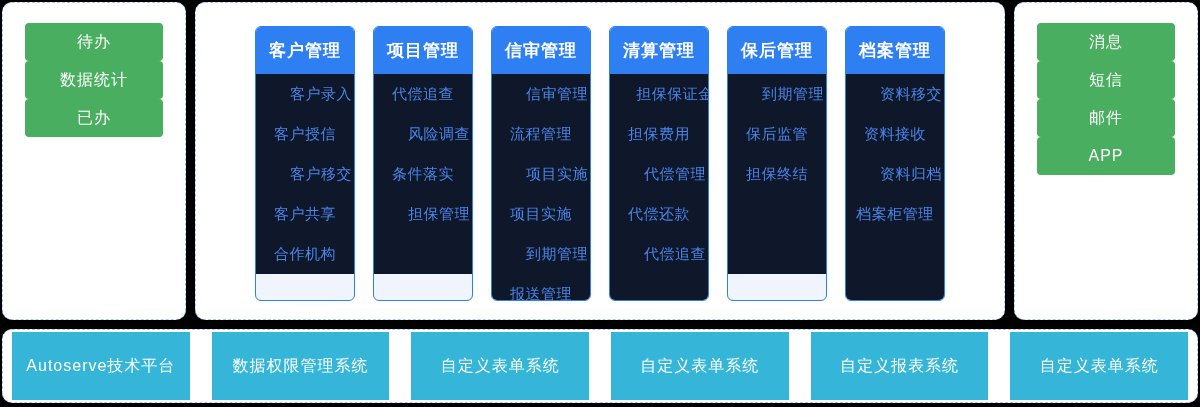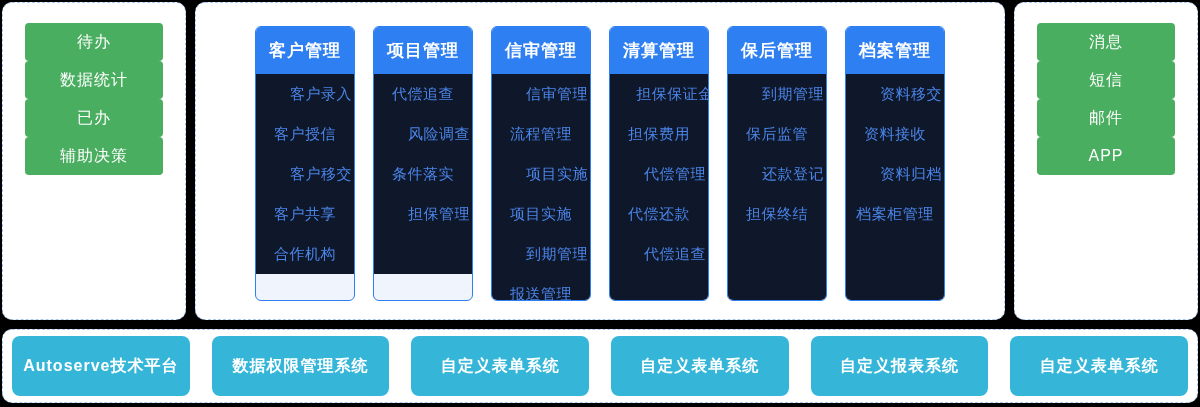--- a/index.html
+++ b/index.html
@@ -89,43 +89,41 @@
   .bottom-panel {
     margin-top: 9px;
     height: 74px;
     display: flex;
     align-items: center;
     gap: 22px;
     padding: 0 9px;
   }
   .cyan-btn {
     flex: 1 1 0;
-    height: 60px;
+    height: 68px;
     background: #35b6d9;
-    border-radius: 8px;
+    border-radius: 0;
     color: #ffffff;
     font-size: 16px;
     display: flex;
     align-items: center;
     justify-content: center;
     letter-spacing: 1px;
     white-space: nowrap;
-    font-weight: bold;
   }
 </style>
 </head>
 <body>
 
 <div class="stage">
   <div class="top-row">
     <section class="panel side-panel" id="left-panel">
         <div class="green-btn">待办</div>
         <div class="green-btn">数据统计</div>
         <div class="green-btn">已办</div>
-        <div class="green-btn">辅助决策</div>
       </section>
     <section class="panel middle-panel" id="middle-panel">
         <div class="module">
           <div class="module-header">客户管理</div>
           <div class="module-slot odd">客户录入</div>
           <div class="module-slot even">客户授信</div>
           <div class="module-slot odd">客户移交</div>
           <div class="module-slot even">客户共享</div>
           <div class="module-slot even">合作机构</div>
         </div>
@@ -152,21 +150,20 @@
           <div class="module-slot even">担保费用</div>
           <div class="module-slot odd">代偿管理</div>
           <div class="module-slot even">代偿还款</div>
           <div class="module-slot odd">代偿追查</div>
           <div class="module-slot even"></div>
         </div>
         <div class="module">
           <div class="module-header">保后管理</div>
           <div class="module-slot odd">到期管理</div>
           <div class="module-slot even">保后监管</div>
-          <div class="module-slot odd">还款登记</div>
           <div class="module-slot even">担保终结</div>
           <div class="module-slot odd"></div>
           <div class="module-slot even"></div>
         </div>
         <div class="module">
           <div class="module-header">档案管理</div>
           <div class="module-slot odd">资料移交</div>
           <div class="module-slot even">资料接收</div>
           <div class="module-slot odd">资料归档</div>
           <div class="module-slot even">档案柜管理</div>

